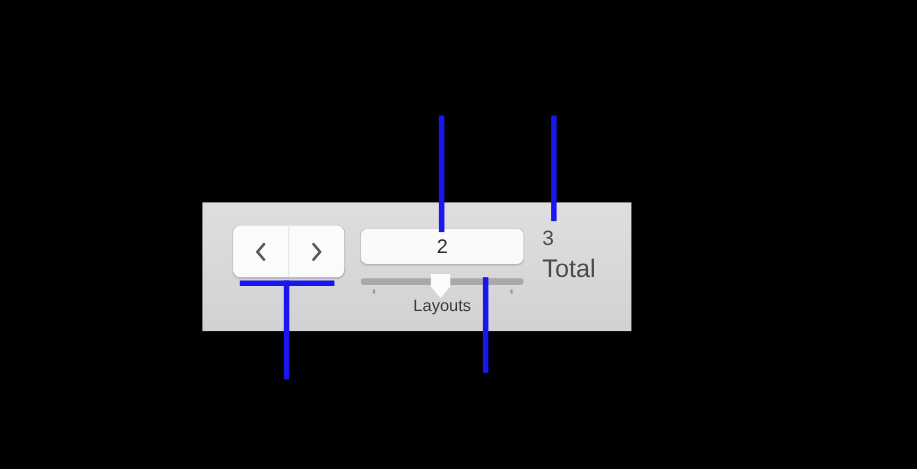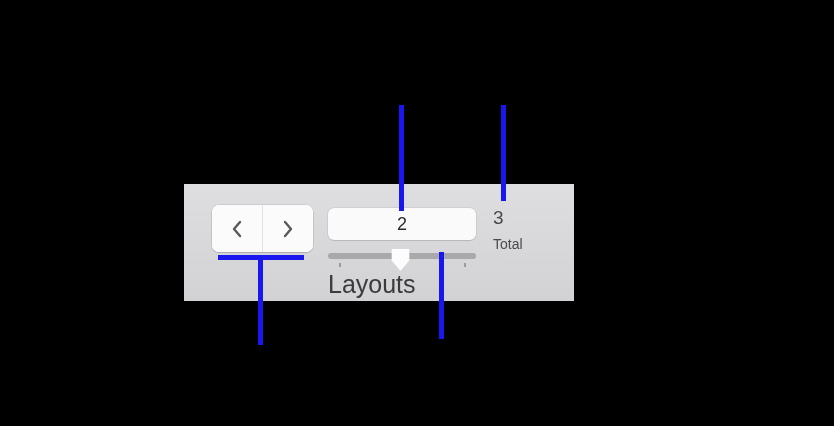--- a/index.html
+++ b/index.html
@@ -120,39 +120,39 @@
     filter: drop-shadow(0 0.5px 1px rgba(0,0,0,0.32));
     clip-path: polygon(8% 0%, 92% 0%, 92% 52%, 50% 100%, 8% 52%);
   }
 
   
   #slider-label {
     position: absolute;
     left: 144px;
     top: 86px;
     width: 148px;
-    text-align: left;
-    font-size: 25px;
+    text-align: center;
+    font-size: 15px;
     color: #3b3b3d;
   }
 
   
   #total-readout {
     position: absolute;
     left: 309px;
     top: 21px;
     width: 78px;
   }
   #total-count {
     font-size: 19px;
     color: #4a4a4c;
     line-height: 26px;
   }
   #total-label {
-    font-size: 14px;
+    font-size: 23px;
     color: #4a4a4c;
     line-height: 26px;
   }
 
   
   .ann {
     position: absolute;
     background: #1a16ee;
   }
   .ann-v { width: 5px; }

